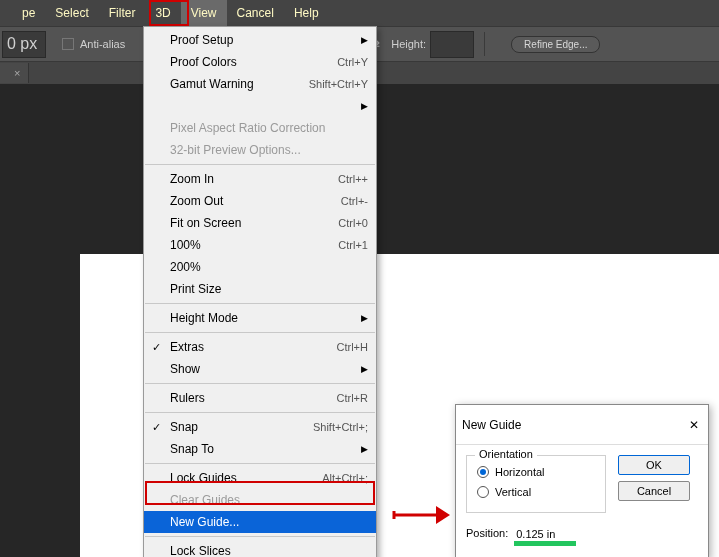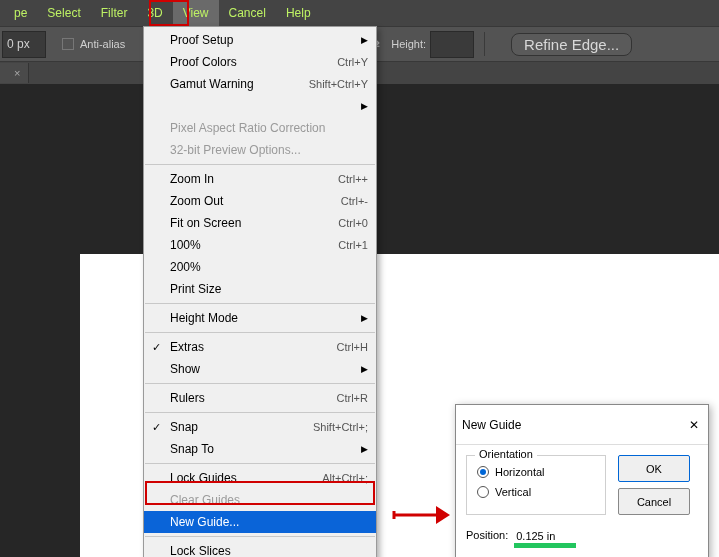--- a/index.html
+++ b/index.html
@@ -1,29 +1,29 @@
 <!DOCTYPE html>
 <html><head>
   <meta charset="utf-8">
   <style>
     * { box-sizing: border-box; margin: 0; padding: 0; font-family: "Segoe UI", Tahoma, sans-serif; }
     body { width: 719px; height: 557px; background: #ffffff; overflow: hidden; position: relative; }
     
-    .menubar { background: #444444; height: 26px; display: flex; padding-left: 4px; color: #bef264; font-size: 12px; }
+    .menubar { background: #444444; height: 26px; display: flex; padding-left: 12px; color: #fef9c3; font-size: 12px; }
     .menubar-item { padding: 0 10px; height: 26px; line-height: 26px; cursor: default; }
     .menubar-item.active { background: #6a6a6a; }
     .menubar-highlight { position: absolute; top: 0; left: 149px; width: 40px; height: 26px; border: 2px solid #d00000; pointer-events: none; }
     
     .optionsbar { background: #535353; height: 36px; border-top: 1px solid #383838; border-bottom: 1px solid #383838; display: flex; align-items: center; color: #d0d0d0; font-size: 11px; padding-left: 2px; }
     .opt-label { margin-right: 4px; }
-    .opt-input { background: #3a3a3a; border: 1px solid #2a2a2a; color: #d0d0d0; width: 44px; height: 27px; padding: 0 4px; font-size: 12px; }
+    .opt-input { background: #3a3a3a; border: 1px solid #2a2a2a; color: #d0d0d0; width: 44px; height: 27px; padding: 0 4px; font-size: 16px; }
     .checkbox { width: 12px; height: 12px; border: 1px solid #777; margin-right: 6px; margin-left: 16px; display: inline-block; }
     .divider-v { width: 1px; height: 24px; background: #3a3a3a; margin: 0 10px; }
     .swap-icon { margin: 0 8px; color: #bbb; width: 16px; text-align: center; }
-    .refine-btn { background: #5a5a5a; border: 1px solid #333; color: #d8d8d8; padding: 2px 12px; font-size: 15px; border-radius: 8px; margin-left: 16px; cursor: default; }
+    .refine-btn { background: #5a5a5a; border: 1px solid #333; color: #d8d8d8; padding: 2px 12px; font-size: 10px; border-radius: 8px; margin-left: 16px; cursor: default; }
     
     .tabbar { background: #444444; height: 22px; display: flex; align-items: center; }
     .doc-tab { background: #4a4a4a; height: 20px; padding: 0 8px; display: flex; align-items: center; color: #ccc; font-size: 11px; border-right: 1px solid #333; }
     .close-x { margin-left: 6px; color: #aaa; font-size: 11px; }
     
     .workarea { position: absolute; top: 84px; left: 0; right: 0; bottom: 0; background: #262626; }
     .canvas { position: absolute; top: 170px; left: 80px; width: 640px; height: 560px; background: #ffffff; }
     
     .dropdown { position: absolute; top: 26px; left: 143px; width: 234px; background: #f0f0f0; border: 1px solid #9a9a9a; box-shadow: 3px 3px 6px rgba(0,0,0,0.3); font-size: 12px; color: #000; padding: 2px 0; }
     .menu-row { display: flex; align-items: center; height: 22px; padding: 0 8px 0 26px; position: relative; cursor: default; }
@@ -42,21 +42,21 @@
     .dlg-title { height: 40px; background: #ffffff; display: flex; align-items: center; padding: 0 6px; border-bottom: 1px solid #ddd; }
     .dlg-title-txt { flex: 1; }
     .dlg-close { width: 16px; text-align: center; cursor: default; }
     .dlg-body { padding: 10px; display: flex; }
     .fieldset { border: 1px solid #cfcfcf; padding: 6px 10px 10px 10px; width: 140px; position: relative; }
     .legend { position: absolute; top: -8px; left: 8px; background: #fff; padding: 0 4px; font-size: 11px; }
     .radio-row { display: flex; align-items: center; height: 20px; font-size: 11px; cursor: default; }
     .radio { width: 12px; height: 12px; border: 1px solid #555; border-radius: 50%; margin-right: 6px; display: inline-flex; align-items: center; justify-content: center; }
     .radio.checked::after { content: ""; width: 6px; height: 6px; background: #0066d6; border-radius: 50%; }
     .dlg-btns { margin-left: 12px; display: flex; flex-direction: column; gap: 6px; }
-    .dlg-btn { width: 72px; height: 27px; border: 1px solid #888; background: #efefef; font-size: 11px; border-radius: 2px; cursor: default; }
+    .dlg-btn { width: 72px; height: 20px; border: 1px solid #888; background: #efefef; font-size: 11px; border-radius: 2px; cursor: default; }
     .dlg-btn.default { border: 1px solid #0066d6; }
     .pos-row { padding: 4px 10px 12px 10px; display: flex; font-size: 11px; }
     .pos-input { border: none; border-bottom: 5px solid #22c55e; width: 62px; margin-left: 6px; font-size: 11px; padding: 1px 2px; outline: none; }
     
     .opt-spacer { flex: 0 0 230px; }
   </style>
 </head>
 <body>
 
 <div class="menubar">

